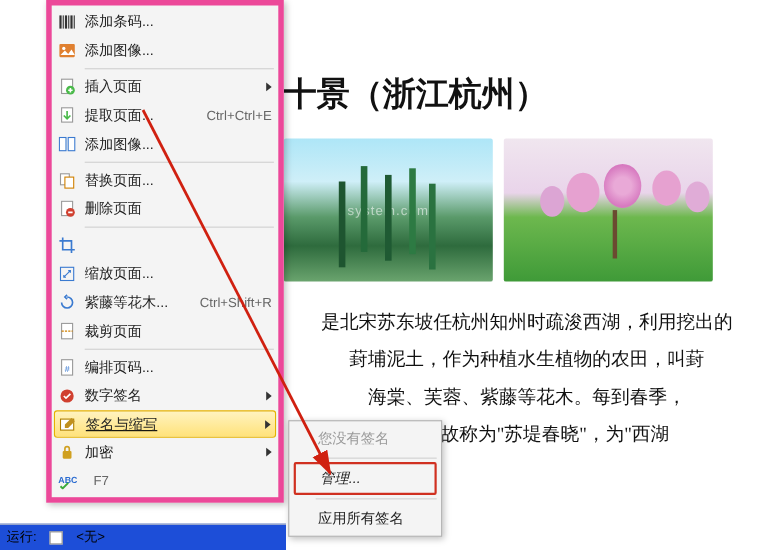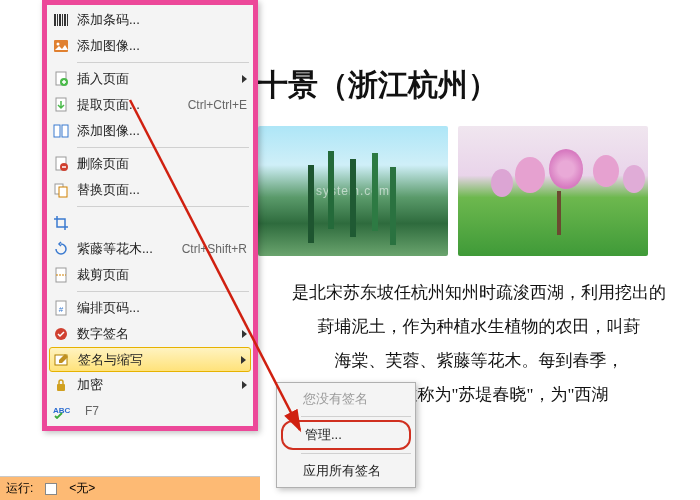--- a/index.html
+++ b/index.html
@@ -30,20 +30,21 @@
     cursor: default;
     position: relative;
   }
   .menu-item.highlight {
     background: linear-gradient(#fff3c0, #ffe27a);
     border: 1px solid #e6b200;
     border-radius: 3px;
     margin: 0 2px;
     padding: 0 4px 0 2px;
     height: 25px;
+    text-decoration: underline;
   }
   .menu-icon {
     width: 20px;
     height: 20px;
     margin-right: 6px;
     display: flex;
     align-items: center;
     justify-content: center;
     flex-shrink: 0;
   }
@@ -56,42 +57,43 @@
     border-left: 5px solid #333;
     margin-left: 6px;
   }
   .menu-sep {
     height: 1px;
     background: #d0d0d0;
     margin: 3px 4px 3px 30px;
   }
   .submenu {
     position: absolute;
-    left: 276px;
+    left: 262px;
     top: 382px;
     width: 140px;
     background: #f4f4f4;
     border: 1px solid #b0b0b0;
     box-shadow: 2px 2px 6px rgba(0,0,0,0.25);
     padding: 2px 0;
   }
   .sub-item {
     height: 28px;
     padding: 0 10px 0 26px;
     display: flex;
     align-items: center;
     color: #222;
   }
   .sub-item.disabled { color: #9a9a9a; }
   .sub-item.boxed {
     border: 2px solid #d03020;
-    border-radius: 12px;
+    border-radius: 2px;
     margin: 2px 4px;
     height: 30px;
     padding-left: 22px;
+    font-style: italic;
   }
   .sub-sep { height:1px; background:#d0d0d0; margin:3px 4px 3px 24px; }
   .doc {
     position: absolute;
     left: 258px;
     top: 0;
     right: 0;
     bottom: 0;
     padding-top: 65px;
   }
@@ -132,21 +134,21 @@
     content:""; position:absolute; left:52%; top:50%; width:4px; height:34%;
     background:#6b4a30;
   }
   .watermark{
     position:absolute; left:50%; top:50%; transform:translate(-50%,-50%);
     color:rgba(255,255,255,.55); font-size:12px; letter-spacing:1px;
   }
   .doc-body { font-family: SimSun, serif; font-size:17px; line-height:2.0; color:#111;text-align:center; }
   .statusbar{
     position:absolute; left:0; bottom:0; height:24px; width:260px;
-    background:#fdba74; border-top:1px solid #c9c9c9;
+    background:#1d4ed8; border-top:1px solid #c9c9c9;
     display:flex; align-items:center; font-size:12px; padding:0 6px; gap:12px;
   }
   .statusbar .chk{
     width:12px;height:12px;border:1px solid #888;background:#fff;
   }
   svg.arrow-annotation{
     position:absolute; left:0; top:0; pointer-events:none;
   }
 </style>
 </head>
@@ -228,48 +230,57 @@
         </svg>
     </span>
     <span class="menu-label">添加图像...</span>
   </div>
 
   <div class="menu-sep"></div>
 
   <div class="menu-item">
     <span class="menu-icon">
       <svg width="16" height="16">
+          <rect x="2" y="2" width="8" height="10" fill="#fff" stroke="#999"></rect>
+          <rect x="6" y="5" width="8" height="10" fill="#fff" stroke="#d08000"></rect>
+        </svg>
+    </span>
+    <span class="menu-label">替换页面...</span>
+  </div>
+
+  <div class="menu-item">
+    <span class="menu-icon">
+      <svg width="16" height="16">
           <rect x="3" y="1" width="10" height="13" fill="#fff" stroke="#999"></rect>
           <circle cx="11" cy="11" r="4" fill="#d04030"></circle>
           <path d="M9 11h4" stroke="#fff" stroke-width="1.5"></path>
         </svg>
     </span>
     <span class="menu-label">删除页面</span>
   </div>
 
-  <div class="menu-item">
-    <span class="menu-icon">
-      <svg width="16" height="16">
-          <rect x="2" y="2" width="8" height="10" fill="#fff" stroke="#999"></rect>
-          <rect x="6" y="5" width="8" height="10" fill="#fff" stroke="#d08000"></rect>
-        </svg>
-    </span>
-    <span class="menu-label">替换页面...</span>
-  </div>
-
   <div class="menu-sep"></div>
 
   <div class="menu-item">
     <span class="menu-icon">
       <svg width="16" height="16">
           <path d="M4 1v11h11M1 4h11v11" stroke="#3a7ad0" stroke-width="1.5" fill="none"></path>
         </svg>
     </span>
   </div>
 
+  <div class="menu-item">
+    <span class="menu-icon">
+      <svg width="16" height="16">
+          <rect x="2" y="2" width="12" height="12" fill="none" stroke="#3a7ad0"></rect>
+          <path d="M5 11l6-6M9 5h2v2M7 11H5V9" stroke="#3a7ad0" fill="none"></path>
+        </svg>
+    </span>
+    <span class="menu-label">缩放页面...</span>
+  </div>
 
   <div class="menu-item">
     <span class="menu-icon">
       <svg width="16" height="16">
           <path d="M8 3a5 5 0 1 1-5 5" stroke="#3a7ad0" fill="none" stroke-width="1.5"></path>
           <path d="M8 1l-2 2 2 2" stroke="#3a7ad0" fill="none" stroke-width="1.5"></path>
         </svg>
     </span>
     <span class="menu-label">紫藤等花木...</span>
     <span class="menu-shortcut">Ctrl+Shift+R</span>

